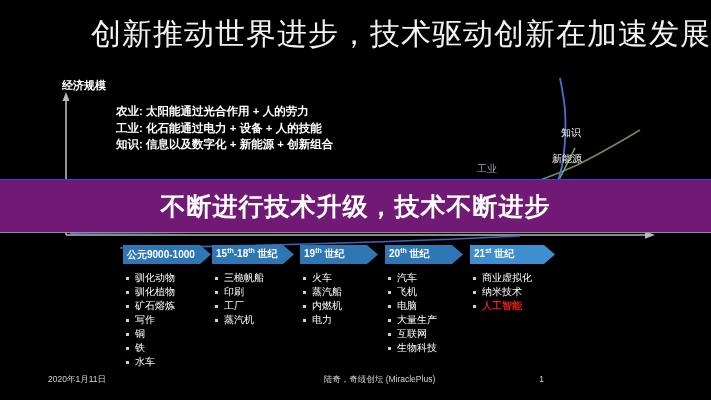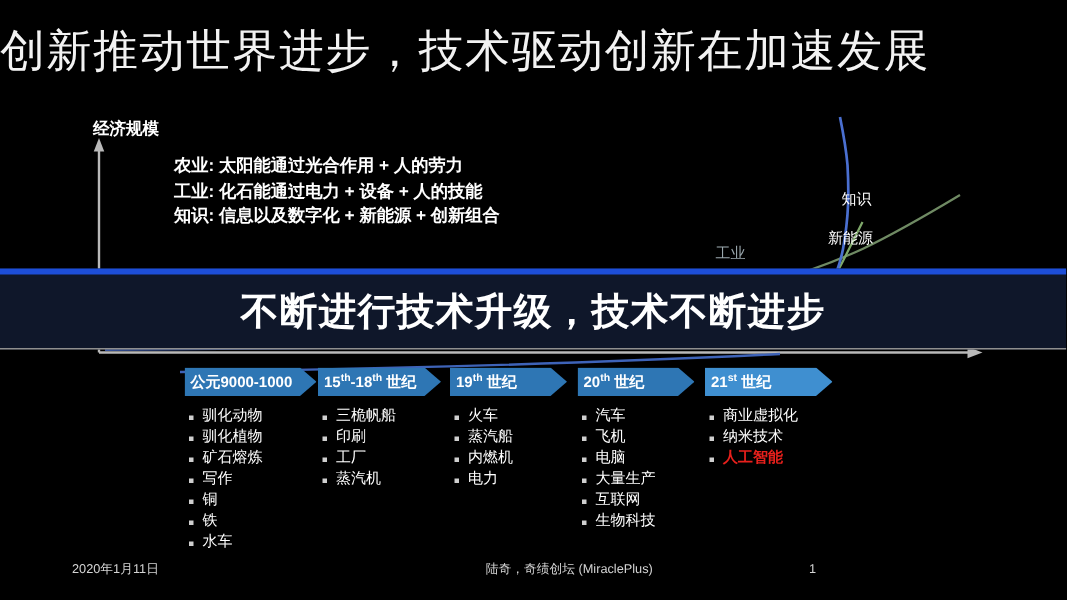--- a/index.html
+++ b/index.html
@@ -16,21 +16,21 @@
     font-family: "Liberation Sans", "DejaVu Sans", sans-serif;
     color: #ffffff;
   }
 
   
   #title {
     position: absolute;
     left: 0;
     top: 14px;
     width: 711px;
-    text-align: left;
+    text-align: right;
     font-size: 30px;
     font-weight: 400;
     letter-spacing: 1px;
     color: #f2f2f2;
     white-space: nowrap;
   }
 
   
   #chart-area {
     position: absolute;
@@ -79,22 +79,22 @@
   #label-knowledge{left: 561px; top: 56px;  color: #ffffff; }
   #label-newenergy{left: 552px; top: 82px;  color: #ffffff; }
 
   
   #banner {
     position: absolute;
     left: 0;
     top: 179px;
     width: 711px;
     height: 54px;
-    background: #0f172a;
-    border-top: 4px solid #1d4ed8;
+    background: #701a75;
+    border-top: 1px solid #1d4ed8;
     border-bottom: 1px solid #8f8f8f;
     box-sizing: border-box;
     display: flex;
     align-items: center;
     justify-content: center;
   }
   #banner-text {
     font-size: 25px;
     font-weight: bold;
     color: #ffffff;

